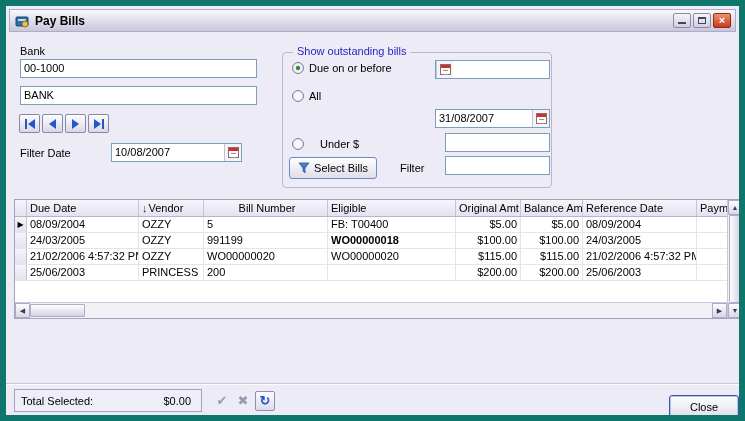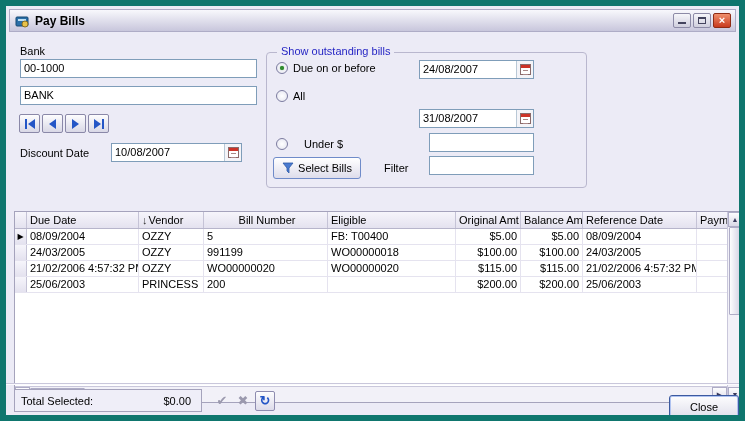--- a/index.html
+++ b/index.html
@@ -58,21 +58,21 @@
     background:linear-gradient(#FDFDFE,#D9D8E6);
     display:flex; align-items:center; justify-content:center; gap:1px; padding:0; cursor:default;
   }
   .tri{ width:0; height:0; border-top:5px solid transparent; border-bottom:5px solid transparent; }
   .tri.left{ border-right:7px solid #2456C6; }
   .tri.right{ border-left:7px solid #2456C6; }
   .navbar{ width:2px; height:10px; background:#2456C6; }
 
   
   .groupbox{
-    position:absolute; left:260px; top:46px; width:321px; height:136px;
+    position:absolute; left:276px; top:46px; width:270px; height:136px;
     border:1px solid #B9B7CE; border-radius:4px;
   }
   .groupbox .legend{
     position:absolute; top:-8px; left:10px; background:#ECEBF6; padding:0 4px; color:#2626C4;
   }
   .radio-row{ position:absolute; display:flex; align-items:center; gap:5px; }
   .radio{
     position:relative; width:12px; height:12px; border-radius:50%;
     border:1px solid #7C7CA0; background:radial-gradient(#FFFFFF,#E3E3EF);
   }
@@ -83,21 +83,21 @@
   .selectbills{
     position:absolute; left:6px; top:104px; width:88px; height:22px;
     border:1px solid #6F8BC9; border-radius:3px;
     background:linear-gradient(#FFFFFF,#DEDDEB);
     display:flex; align-items:center; justify-content:center; gap:4px;
     font:inherit; cursor:default;
   }
 
   
   .grid{
-    position:absolute; left:8px; top:205px; width:729px; height:192px;
+    position:absolute; left:8px; top:193px; width:729px; height:120px;
     border:1px solid #A5A3BC; background:#fef9c3;
   }
   .grid-header{
     position:absolute; left:0; top:0; right:15px; height:17px; display:flex;
     background:linear-gradient(#F6F5FB,#E4E2EF);
     border-bottom:1px solid #B7B5CB; overflow:hidden;
   }
   .hcell{
     height:17px; line-height:16px; padding-left:3px;
     border-right:1px solid #C5C3D6; overflow:hidden; white-space:nowrap; flex:none;
@@ -201,37 +201,36 @@
       </button>
     <button class="navbtn">
         <span class="tri right"></span>
       </button>
     <button class="navbtn">
         <span class="tri right"></span>
         <span class="navbar"></span>
       </button>
   </div>
 
-  <div class="lbl" style="left:14px;top:141px;">Discount Date</div>
+  <div class="lbl" style="left:14px;top:141px;">Filter Date</div>
   <div class="tbox datefield" style="left:105px;top:137px;width:131px;height:19px;padding-left:0;">
     <span class="dval" style="padding-left:3px;">10/08/2007</span>
     <button class="calbtn">
         <span class="cal-icon"></span>
       </button>
   </div>
 
   <div class="groupbox">
     <span class="legend">Show outstanding bills</span>
 
     <div class="radio-row" style="left:9px;top:9px;">
       <span class="radio checked"></span>
       <span>Due on or before</span>
     </div>
     <div class="tbox datefield" style="left:152px;top:7px;width:115px;height:19px;padding-left:0;">
-      <span class="dval" style="padding-left:3px;">24/08/2007</span>
       <button class="calbtn">
           <span class="cal-icon"></span>
         </button>
     </div>
 
     <div class="radio-row" style="left:9px;top:37px;">
       <span class="radio"></span>
       <span>All</span>
     </div>
 
@@ -280,21 +279,21 @@
           <div class="cell r" style="width: 65px;">$5.00</div>
           <div class="cell r" style="width: 62px;">$5.00</div>
           <div class="cell" style="width: 114px;">08/09/2004</div>
           <div class="cell" style="width: 32px;"></div>
         </div>
         <div class="grow">
           <div class="selcell"></div>
           <div class="cell" style="width: 112px;">24/03/2005</div>
           <div class="cell" style="width: 65px;">OZZY</div>
           <div class="cell" style="width: 124px;">991199</div>
-          <div class="cell" style="width: 128px;">WO00000018</div>
+          <div class="cell" style="width: 128px; font-weight: bold;">WO00000018</div>
           <div class="cell r" style="width: 65px;">$100.00</div>
           <div class="cell r" style="width: 62px;">$100.00</div>
           <div class="cell" style="width: 114px;">24/03/2005</div>
           <div class="cell" style="width: 32px;"></div>
         </div>
         <div class="grow">
           <div class="selcell"></div>
           <div class="cell" style="width: 112px;">21/02/2006 4:57:32 PM</div>
           <div class="cell" style="width: 65px;">OZZY</div>
           <div class="cell" style="width: 124px;">WO00000020</div>

